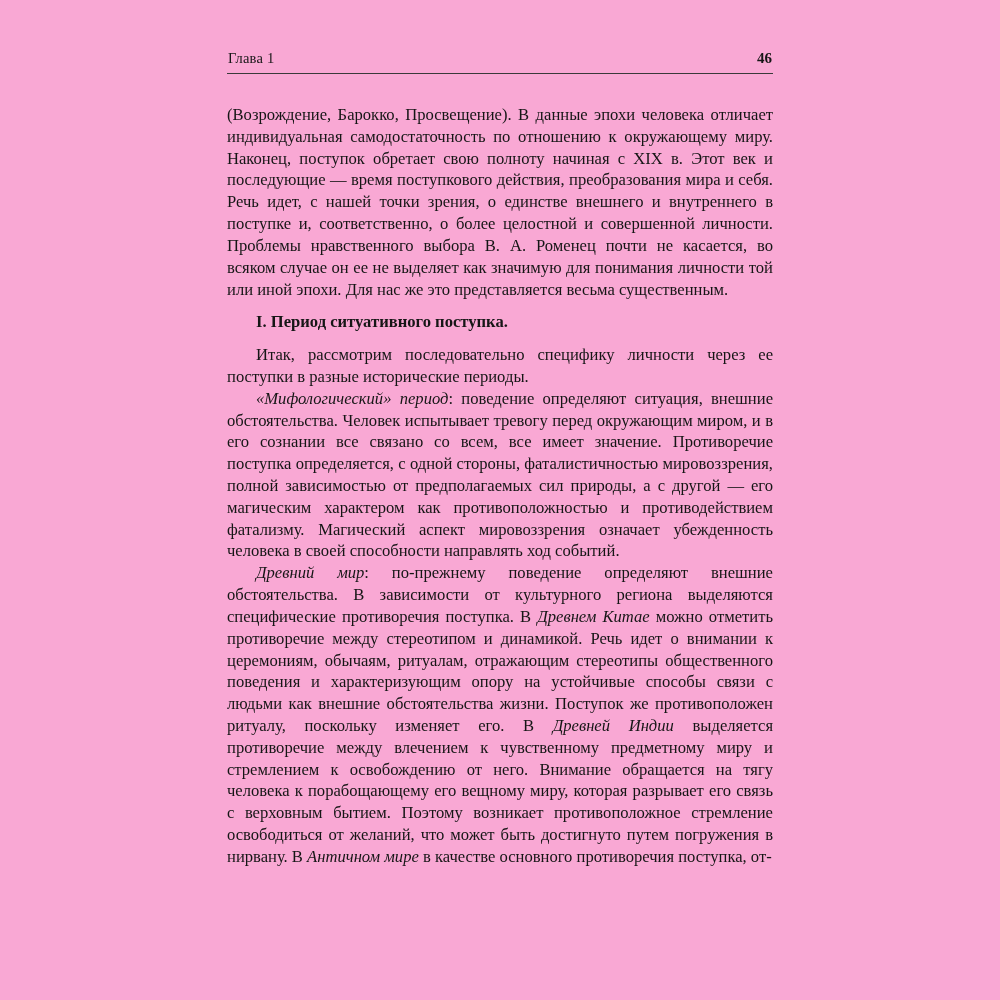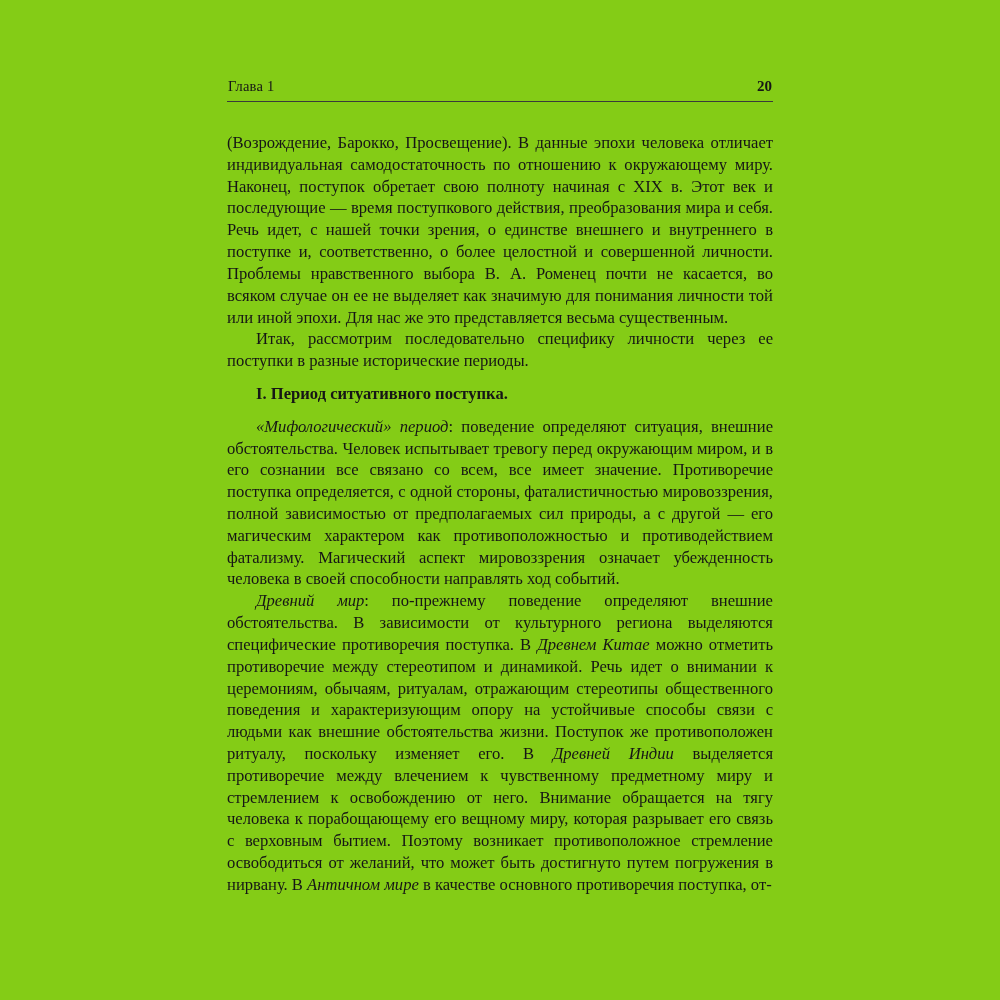--- a/index.html
+++ b/index.html
@@ -4,23 +4,23 @@
 <style>
   html, body {
     margin: 0;
     padding: 0;
     background: #ffffff;
   }
   .page {
     width: 1000px;
     height: 1000px;
     margin: 0 auto;
-    background: #84cc16;
+    background: #f9a8d4;
     box-sizing: border-box;
-    padding-top: 78px;
+    padding-top: 50px;
     font-family: "Liberation Serif", "DejaVu Serif", serif;
     color: #161616;
     overflow: hidden;
   }
   .text-block {
     width: 546px;
     margin: 0 auto;
   }
   .page-header {
     display: flex;
@@ -59,23 +59,23 @@
     font-style: italic;
   }
 </style>
 </head>
 <body>
 
 <div class="page">
   <div class="text-block">
     <header class="page-header">
       <span class="chapter">Глава 1</span>
-      <span class="page-number">20</span>
+      <span class="page-number">46</span>
     </header>
     <main class="content" id="content">
         <p class="para body"><span>(Возрождение, Барокко, Просвещение). В данные эпохи человека отличает индивидуальная самодостаточность по отношению к окружающему миру. Наконец, поступок обретает свою полноту начиная с XIX в. Этот век и последующие — время поступкового действия, преобразования мира и себя. Речь идет, с нашей точки зрения, о единстве внешнего и внутреннего в поступке и, соответственно, о более целостной и совершенной личности. Проблемы нравственного выбора В. А. Роменец почти не касается, во всяком случае он ее не выделяет как значимую для понимания личности той или иной эпохи. Для нас же это представляется весьма существенным.</span></p>
+        <p class="para heading indent"><span>I. Период ситуативного поступка.</span></p>
         <p class="para body indent"><span>Итак, рассмотрим последовательно специфику личности через ее поступки в разные исторические периоды.</span></p>
-        <p class="para heading indent"><span>I. Период ситуативного поступка.</span></p>
         <p class="para body indent"><em>«Мифологический» период</em><span>: поведение определяют ситуация, внешние обстоятельства. Человек испытывает тревогу перед окружающим миром, и в его сознании все связано со всем, все имеет значение. Противоречие поступка определяется, с одной стороны, фаталистичностью мировоззрения, полной зависимостью от предполагаемых сил природы, а с другой — его магическим характером как противоположностью и противодействием фатализму. Магический аспект мировоззрения означает убежденность человека в своей способности направлять ход событий.</span></p>
         <p class="para body indent"><em>Древний мир</em><span>: по-прежнему поведение определяют внешние обстоятельства. В зависимости от культурного региона выделяются специфические противоречия поступка. В </span><em>Древнем Китае</em><span> можно отметить противоречие между стереотипом и динамикой. Речь идет о внимании к церемониям, обычаям, ритуалам, отражающим стереотипы общественного поведения и характеризующим опору на устойчивые способы связи с людьми как внешние обстоятельства жизни. Поступок же противоположен ритуалу, поскольку изменяет его. В </span><em>Древней Индии</em><span> выделяется противоречие между влечением к чувственному предметному миру и стремлением к освобождению от него. Внимание обращается на тягу человека к порабощающему его вещному миру, которая разрывает его связь с верховным бытием. Поэтому возникает противоположное стремление освободиться от желаний, что может быть достигнуто путем погружения в нирвану. В </span><em>Античном мире</em><span> в качестве основного противоречия поступка, от-</span></p>
       </main>
   </div>
 </div>
 
 </body></html>

